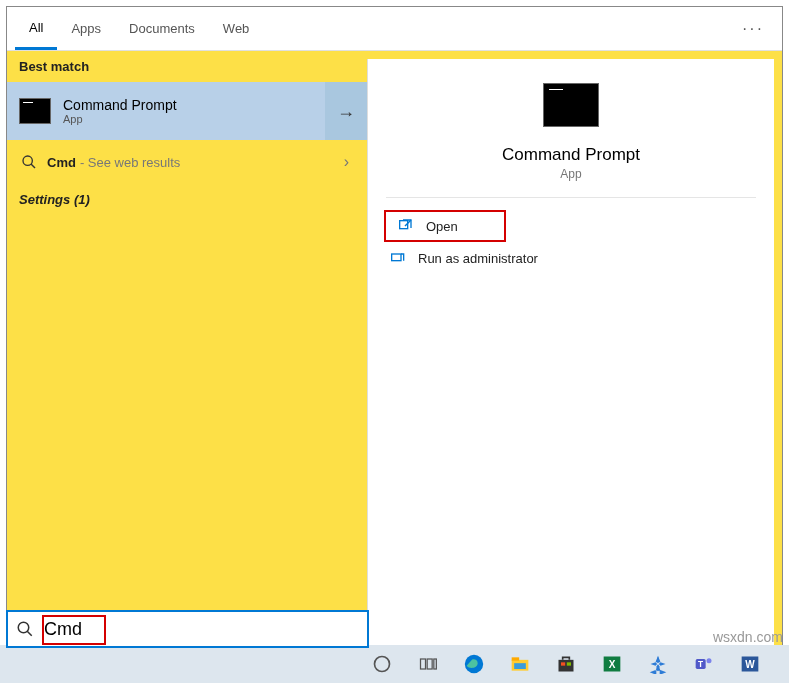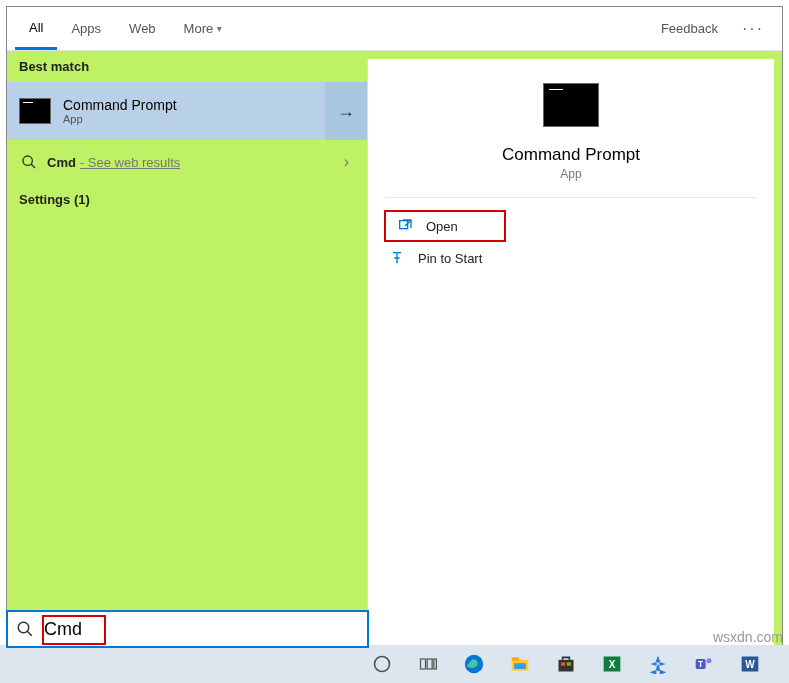--- a/index.html
+++ b/index.html
@@ -3,36 +3,36 @@
 <meta charset="utf-8">
 <style>
   * { box-sizing: border-box; margin: 0; padding: 0; font-family: "Segoe UI", Arial, sans-serif; }
   body { background: #fff; width: 789px; height: 683px; overflow: hidden; position: relative; }
   .window { position: absolute; top: 6px; left: 6px; right: 6px; bottom: 29px; border: 1px solid #888; background: #fff; display: flex; flex-direction: column; }
   .tabs { height: 44px; display: flex; align-items: stretch; border-bottom: 1px solid #e0e0e0; padding: 0 8px; }
   .tab { padding: 0 14px; display: flex; align-items: center; font-size: 13px; color: #555; cursor: pointer; text-align: right; }
   .tab.active { color: #000; font-weight: 400; border-bottom: 3px solid #0078d4; }
   .tabs .spacer { flex: 1; }
   .more-dots { padding: 0 10px; display: flex; align-items: center; color: #555; letter-spacing: 2px; }
-  .body { flex: 1; display: flex; background: #bef264; overflow: hidden; }
+  .body { flex: 1; display: flex; background: #fde047; overflow: hidden; }
   .left { width: 360px; display: flex; flex-direction: column; }
   .right { flex: 1; background: #fff; border-left: 1px solid #ddd; margin: 8px 8px 8px 0; display: flex; flex-direction: column; align-items: stretch; }
   .section-label { font-size: 13px; font-weight: 600; color: #222; padding: 8px 12px 8px 12px; }
   .best-match { background: #b8d0e8; height: 58px; display: flex; align-items: center; padding-left: 12px; position: relative; }
   .best-match .icon-box { width: 32px; height: 26px; background: #000; border: 1px solid #666; margin-right: 12px; position: relative; }
   .best-match .icon-box::before { content: ""; position: absolute; top: 3px; left: 3px; width: 10px; height: 1px; background: #fff; }
   .best-match .title { font-size: 14px; color: #000; }
   .best-match .sub { font-size: 11px; color: #555; }
   .best-match .arrow { position: absolute; right: 0; top: 0; bottom: 0; width: 42px; background: #a9c7df; display: flex; align-items: center; justify-content: center; color: #333; font-size: 18px; }
   .web-row { height: 44px; display: flex; align-items: center; padding-left: 14px; position: relative; }
   .web-row .search-ico { width: 16px; height: 16px; margin-right: 10px; }
   .web-row .chev { position: absolute; right: 18px; color: #777; font-size: 16px; }
   .web-row b { font-weight: 600; font-size: 13px; color: #222; margin-right: 4px; }
-  .web-row .muted { color: #777; font-size: 13px; text-decoration: underline; }
-  .settings-row { padding: 8px 12px; font-size: 13px; font-weight: 600; color: #222; }
+  .web-row .muted { color: #777; font-size: 13px; }
+  .settings-row { padding: 8px 12px; font-size: 13px; font-weight: 600; color: #222; font-style: italic; }
   .preview-top { display: flex; flex-direction: column; align-items: center; padding: 24px 0 16px 0; border-bottom: 1px solid #e5e5e5; margin: 0 18px; }
   .preview-icon { width: 56px; height: 44px; background: #000; border: 1px solid #666; margin-bottom: 18px; position: relative; }
   .preview-icon::before { content: ""; position: absolute; top: 5px; left: 5px; width: 14px; height: 1px; background: #fff; }
   .preview-title { font-size: 17px; color: #000; margin-bottom: 2px; }
   .preview-sub { font-size: 12px; color: #777; }
   .actions { padding: 12px 10px; }
   .action-row { height: 32px; display: flex; align-items: center; padding-left: 10px; font-size: 13px; color: #222; cursor: pointer; }
   .action-row .ico { width: 18px; height: 18px; margin-right: 12px; color: #0078d4; display: flex; align-items: center; justify-content: center; }
   .action-row.highlight { border: 2px solid #d40000; width: 122px; margin-left: 6px; }
   .searchbar { position: absolute; left: 6px; bottom: 35px; right: 420px; height: 38px; border: 2px solid #0078d4; background: #fff; display: flex; align-items: center; z-index: 5; }
@@ -44,24 +44,23 @@
   .watermark { position: absolute; right: 6px; bottom: 38px; font-size: 14px; color: #999; }
   svg { display: block; }
 </style>
 </head>
 <body>
 
 <div class="window">
   <div class="tabs">
     <div class="tab active">All</div>
     <div class="tab">Apps</div>
+    <div class="tab">Documents</div>
     <div class="tab">Web</div>
-    <div class="tab"><span>More</span>&nbsp;<span style="font-size:10px;color:#777">▾</span></div>
     <div class="spacer"></div>
-    <div class="tab">Feedback</div>
     <div class="more-dots">···</div>
   </div>
 
   <div class="body">
     <div class="left">
       <div class="section-label">Best match</div>
       <div class="best-match">
         <div class="icon-box"></div>
         <div>
           <div class="title">Command Prompt</div>
@@ -94,24 +93,25 @@
                 <rect x="4" y="4" width="12" height="12"></rect>
                 <path d="M9 3h12v12"></path>
                 <path d="M21 3l-9 9"></path>
               </svg>
             </span>
           <span>Open</span>
         </div>
         <div class="action-row">
           <span class="ico">
               <svg width="16" height="16" viewBox="0 0 24 24" fill="none" stroke="#0078d4" stroke-width="2">
-                <path d="M6 4h12M12 4v8M8 12h8M12 12v8"></path>
+                <rect x="4" y="6" width="14" height="10"></rect>
+                <path d="M18 6l4 0 0 10"></path>
               </svg>
             </span>
-          <span>Pin to Start</span>
+          <span>Run as administrator</span>
         </div>
       </div>
     </div>
   </div>
 </div>
 
 <div class="searchbar">
   <svg class="sico" viewBox="0 0 24 24" fill="none" stroke="#333" stroke-width="2">
       <circle cx="10" cy="10" r="7"></circle>
       <line x1="15" y1="15" x2="21" y2="21"></line>

